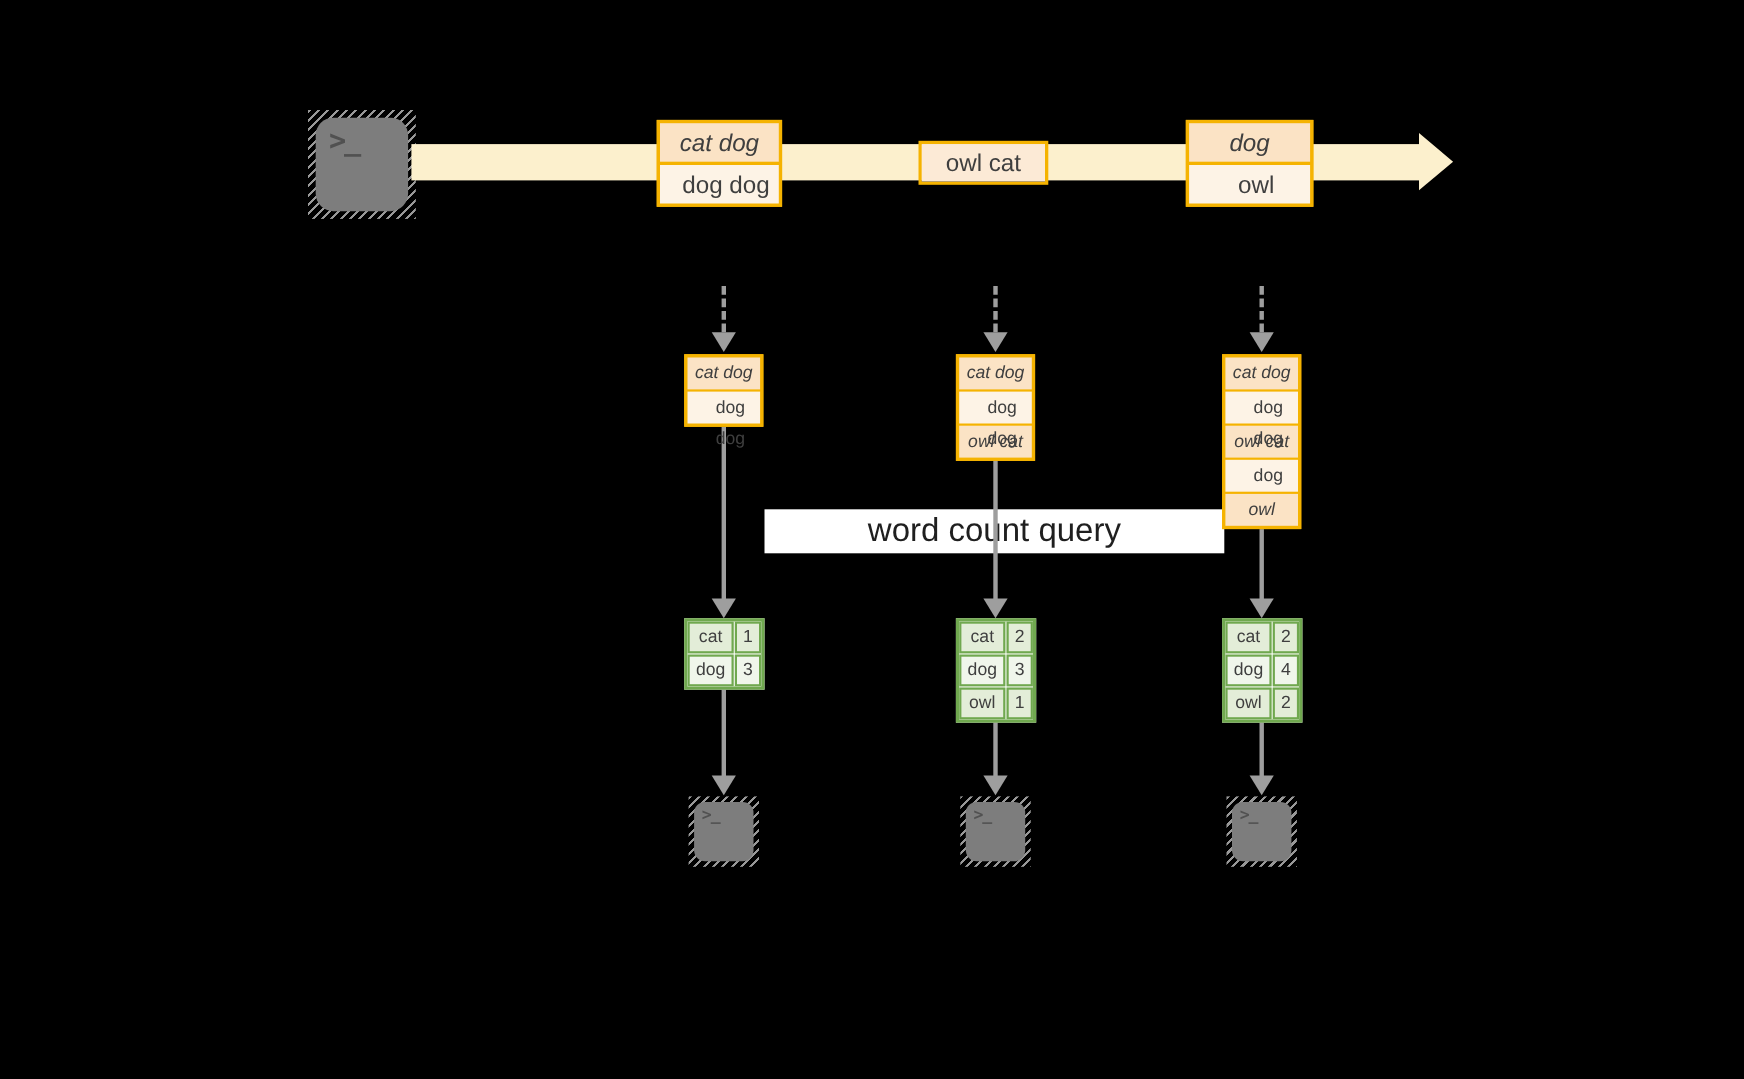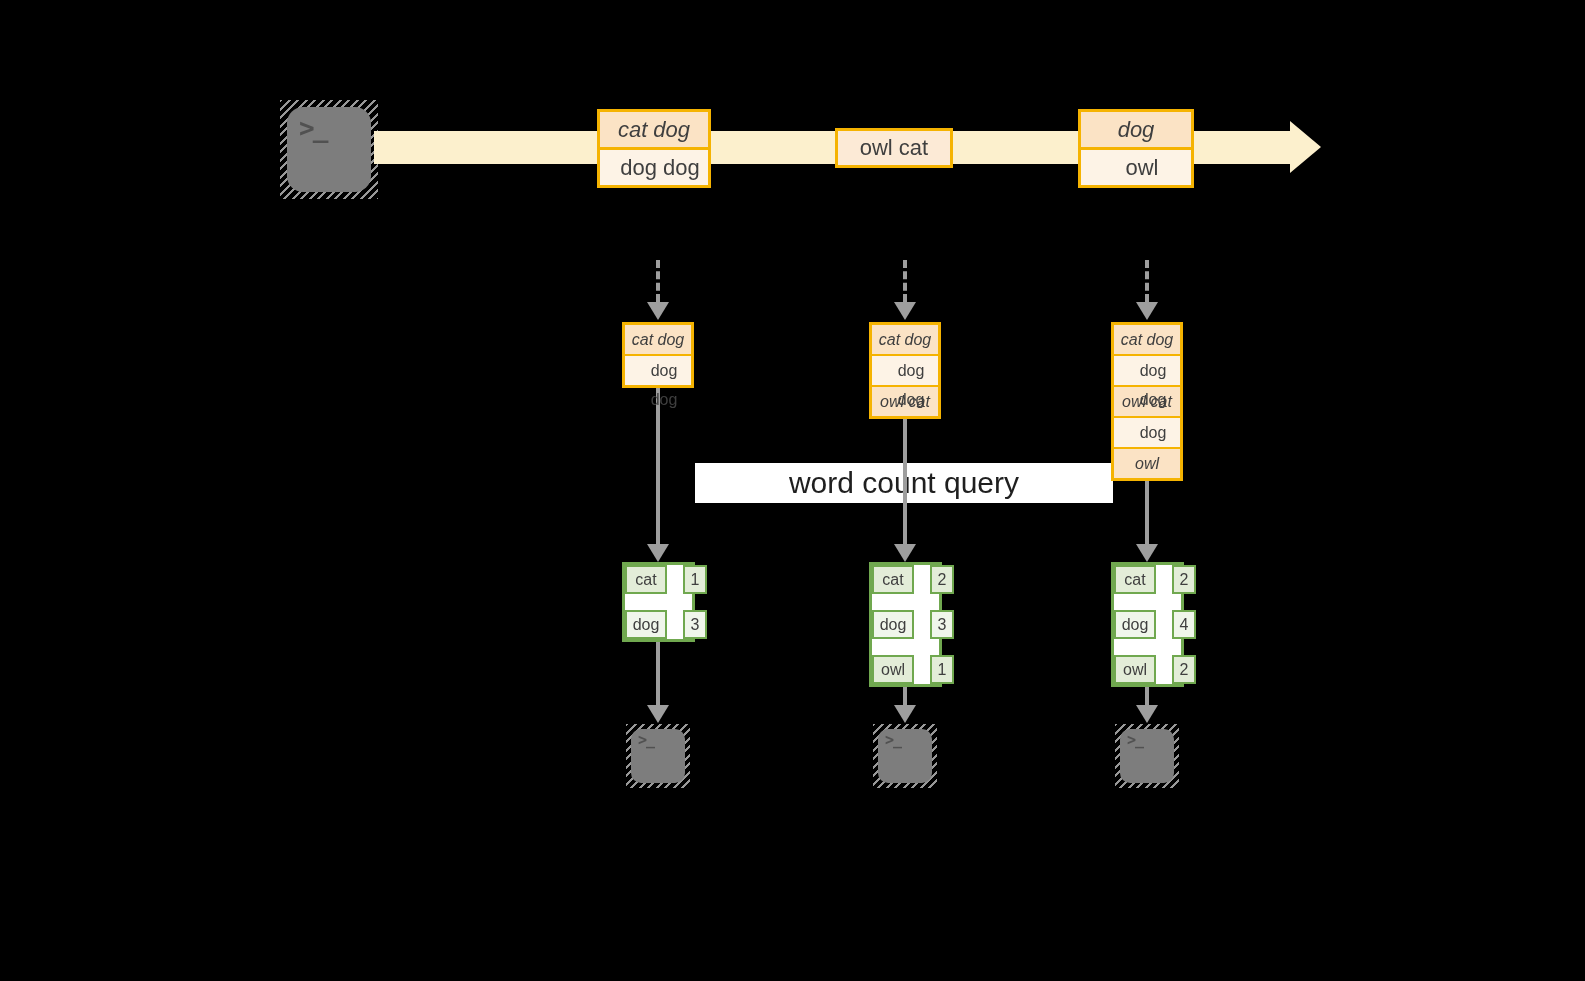--- a/index.html
+++ b/index.html
@@ -49,21 +49,21 @@
     border-left:11px solid transparent;border-right:11px solid transparent;border-top:18px solid #9E9E9E;
   }
   
   .query-banner{
     position:absolute;left:695px;top:463px;width:418px;height:40px;background:#ffffff;z-index:2;
     text-align:center;line-height:40px;font-size:30px;color:#1f1f1f;
   }
   
   .wc-table{
     position:absolute;width:73px;border:3px solid #70A84F;background:#ffffff;z-index:4;
-    display:grid;grid-template-columns:42px 24px;gap:16px;
+    display:grid;grid-template-columns:42px 24px;gap:1px;
   }
   .wc-cell{
     height:29px;line-height:25px;border:2px solid #70A84F;text-align:center;font-size:16px;color:#3f3f3f;
   }
   .g-a{background:#E3EDD8;}
   .g-b{background:#F0F6EB;}
 </style>
 </head>
 <body>
 

